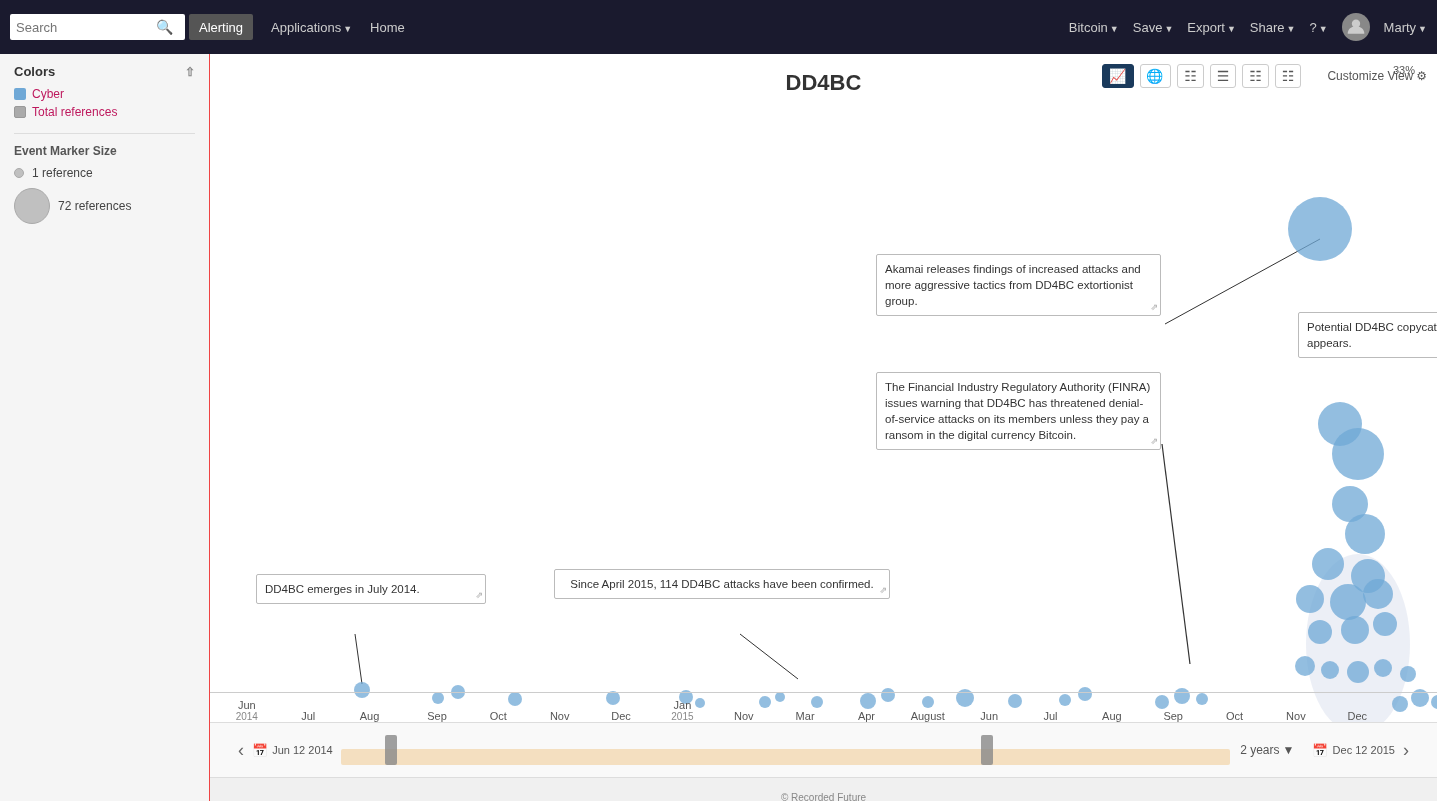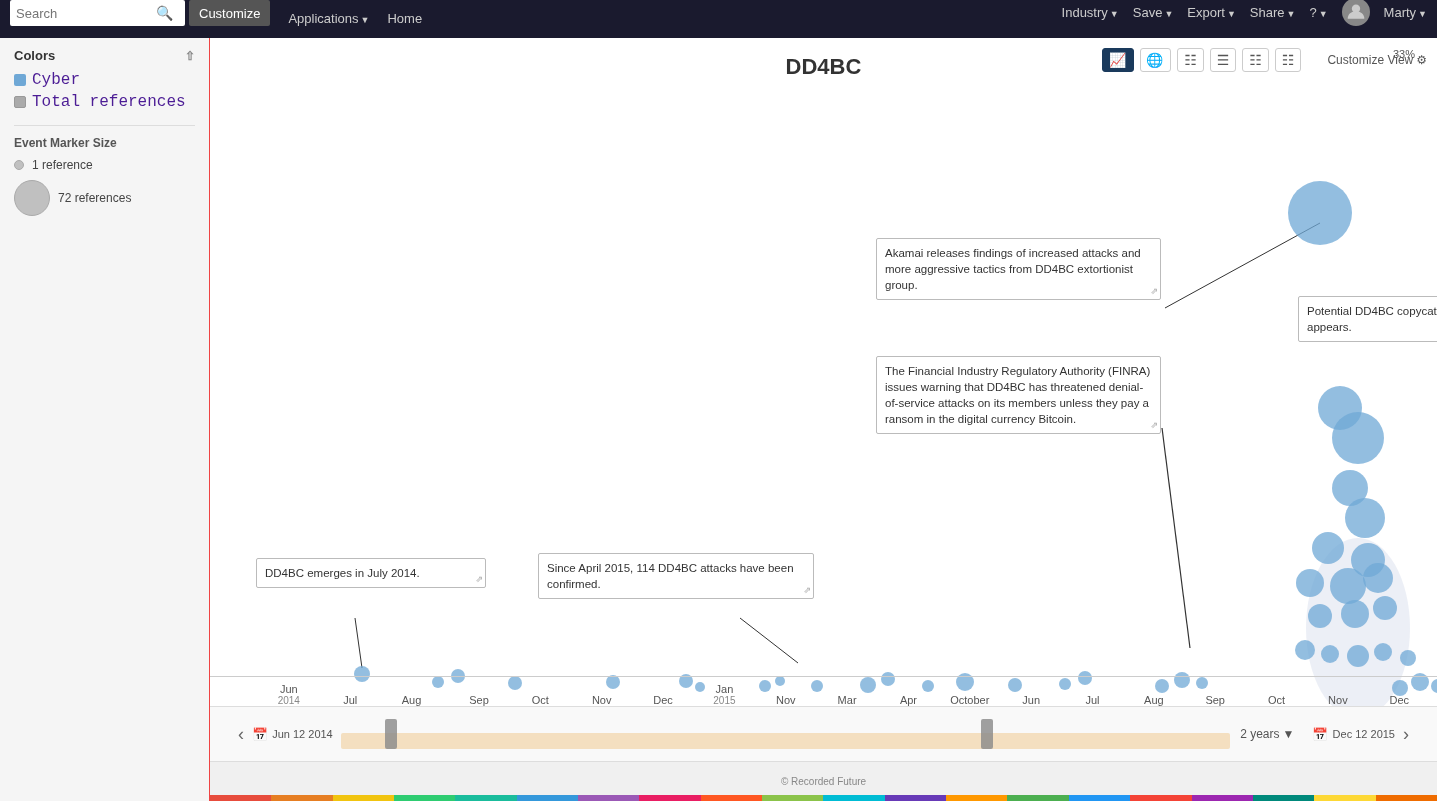--- a/index.html
+++ b/index.html
@@ -1,21 +1,21 @@
 <!DOCTYPE html>
 <html><head>
   <meta charset="utf-8">
   <style>
     * { margin: 0; padding: 0; box-sizing: border-box; }
     body { font-family: Arial, sans-serif; background: #fff; width: 1437px; height: 801px; overflow: hidden; }
 
     
     #topnav {
-      display: flex; align-items: flex-end;
-      background: #1a1a2e; height: 38px; padding: 12px 10px;
+      display: flex; align-items: center;
+      background: #1a1a2e; height: 54px; padding: 12px 10px;
       color: #ccc; font-size: 13px;
     }
     #search-box {
       display: flex; align-items: center;
       background: #fff; border-radius: 2px; height: 26px; width: 175px;
       padding: 0 6px;
     }
     #search-box input {
       border: none; outline: none; font-size: 13px; width: 140px; background: transparent;
     }
@@ -51,21 +51,21 @@
       font-weight: bold; font-size: 13px; color: #333;
       display: flex; align-items: center; justify-content: space-between;
       margin-bottom: 8px;
     }
     .collapse-arrows { font-size: 12px; color: #888; cursor: pointer; }
     .color-legend { margin-bottom: 14px; }
     .color-item { display: flex; align-items: center; gap: 6px; margin-bottom: 4px; }
     .color-swatch { width: 12px; height: 12px; border-radius: 2px; }
     .color-swatch.blue { background: #6fa8d6; }
     .color-swatch.gray { background: #aaa; border: 1px solid #999; }
-    .legend-label { font-size: 16px; color: #4c1d95; font-family: Liberation Mono, monospace; }
+    .legend-label { font-size: 12px; color: #be185d; }
 
     .section-divider { border-top: 1px solid #ddd; margin: 10px 0; }
 
     .marker-size-section .section-title { font-size: 12px; color: #555; font-weight: bold; margin-bottom: 8px; }
     .marker-row { display: flex; align-items: center; gap: 8px; margin-bottom: 8px; }
     .marker-circle { border-radius: 50%; background: #c0c0c0; border: 1px solid #aaa; display: inline-block; }
     .marker-circle.small { width: 10px; height: 10px; }
     .marker-circle.large { width: 36px; height: 36px; }
     .marker-label { font-size: 12px; color: #444; }
 
@@ -105,21 +105,21 @@
     }
     .annotation-resize { position: absolute; bottom: 2px; right: 2px; font-size: 9px; color: #aaa; }
 
     
     #x-axis {
       position: absolute; bottom: 95px; left: 0; right: 0;
       height: 30px; display: flex; align-items: flex-start;
       padding-left: 20px; padding-right: 20px;
       border-top: 1px solid #ccc;
     }
-    .x-tick { position: absolute; bottom: 0; font-size: 11px; color: #555; transform: translateX(-50%); text-align: center; margin-left: 42px; }
+    .x-tick { position: absolute; bottom: 0; font-size: 11px; color: #555; transform: translateX(-50%); text-align: center; }
     .x-tick .year-label { font-size: 10px; color: #888; display: block; }
 
     
     #timeline-bar {
       position: absolute; bottom: 40px; left: 0; right: 0; height: 55px;
       background: #f9f9f9; border-top: 1px solid #ddd;
       display: flex; align-items: center; padding: 0 20px;
     }
     #timeline-inner { flex: 1; position: relative; height: 30px; }
     .timeline-track { position: absolute; bottom: 0; left: 0; right: 0; height: 18px; }
@@ -161,27 +161,27 @@
     }
   </style>
 </head>
 <body>
 
 <div id="topnav">
   <div id="search-box">
     <input type="text" placeholder="Search" style="">
     <button id="search-icon-btn">🔍</button>
   </div>
-  <button id="advanced-btn">Customize</button>
+  <button id="advanced-btn">Alerting</button>
   <div id="nav-links">
     <a href="#"><span>Applications</span><span class="nav-arrow">▼</span></a>
     <a href="#">Home</a>
   </div>
   <div id="nav-right">
-    <a href="#"><span>Industry</span><span class="nav-arrow">▼</span></a>
+    <a href="#"><span>Bitcoin</span><span class="nav-arrow">▼</span></a>
     <a href="#"><span>Save</span><span class="nav-arrow">▼</span></a>
     <a href="#"><span>Export</span><span class="nav-arrow">▼</span></a>
     <a href="#"><span>Share</span><span class="nav-arrow">▼</span></a>
     <a href="#"><span>?</span><span class="nav-arrow">▼</span></a>
     <div class="user-avatar">
       <svg viewBox="0 0 24 24" fill="#ccc">
           <circle cx="12" cy="8" r="5"></circle>
           <path d="M2 20c0-5.5 4.5-9 10-9s10 3.5 10 9"></path>
         </svg>
     </div>
@@ -314,21 +314,21 @@
       <circle cx="1328" cy="649" r="6" fill="#6fa8d6" fill-opacity="0.75"></circle>
 
       <circle cx="1360" cy="649" r="7" fill="#6fa8d6" fill-opacity="0.75"></circle>
       <circle cx="1380" cy="645" r="6" fill="#6fa8d6" fill-opacity="0.75"></circle>
     </svg>
 
     <div class="annotation-box" style="left:46px; top:520px; width:230px;">
       <span>DD4BC emerges in July 2014.</span>
       <span class="annotation-resize">⇗</span>
     </div>
-    <div class="annotation-box" style="left:328px; top:515px; width:276px;">
+    <div class="annotation-box" style="left:344px; top:515px; width:336px;text-align:center;">
       <span>Since April 2015, 114 DD4BC attacks have been confirmed.</span>
       <span class="annotation-resize">⇗</span>
     </div>
     <div class="annotation-box" style="left:666px; top:200px; width:285px;">
       <span>Akamai releases findings of increased attacks and more aggressive tactics from DD4BC extortionist group.</span>
       <span class="annotation-resize">⇗</span>
     </div>
     <div class="annotation-box" style="left:666px; top:318px; width:285px;">
       <span>The Financial Industry Regulatory Authority (FINRA) issues warning that DD4BC has threatened denial-of-service attacks on its members unless they pay a ransom in the digital currency Bitcoin.</span>
       <span class="annotation-resize">⇗</span>
@@ -343,21 +343,21 @@
       <span class="x-tick" style="left:8%">Jul</span>
       <span class="x-tick" style="left:13%">Aug</span>
       <span class="x-tick" style="left:18.5%">Sep</span>
       <span class="x-tick" style="left:23.5%">Oct</span>
       <span class="x-tick" style="left:28.5%">Nov</span>
       <span class="x-tick" style="left:33.5%">Dec</span>
       <span class="x-tick" style="left:38.5%">Jan<span class="year-label">2015</span></span>
       <span class="x-tick" style="left:43.5%">Nov</span>
       <span class="x-tick" style="left:48.5%">Mar</span>
       <span class="x-tick" style="left:53.5%">Apr</span>
-      <span class="x-tick" style="left:58.5%">October</span>
+      <span class="x-tick" style="left:58.5%">August</span>
       <span class="x-tick" style="left:63.5%">Jun</span>
       <span class="x-tick" style="left:68.5%">Jul</span>
       <span class="x-tick" style="left:73.5%">Aug</span>
       <span class="x-tick" style="left:78.5%">Sep</span>
       <span class="x-tick" style="left:83.5%">Oct</span>
       <span class="x-tick" style="left:88.5%">Nov</span>
       <span class="x-tick" style="left:93.5%">Dec</span>
     </div>
 
     <div id="percent-label">33%</div>

